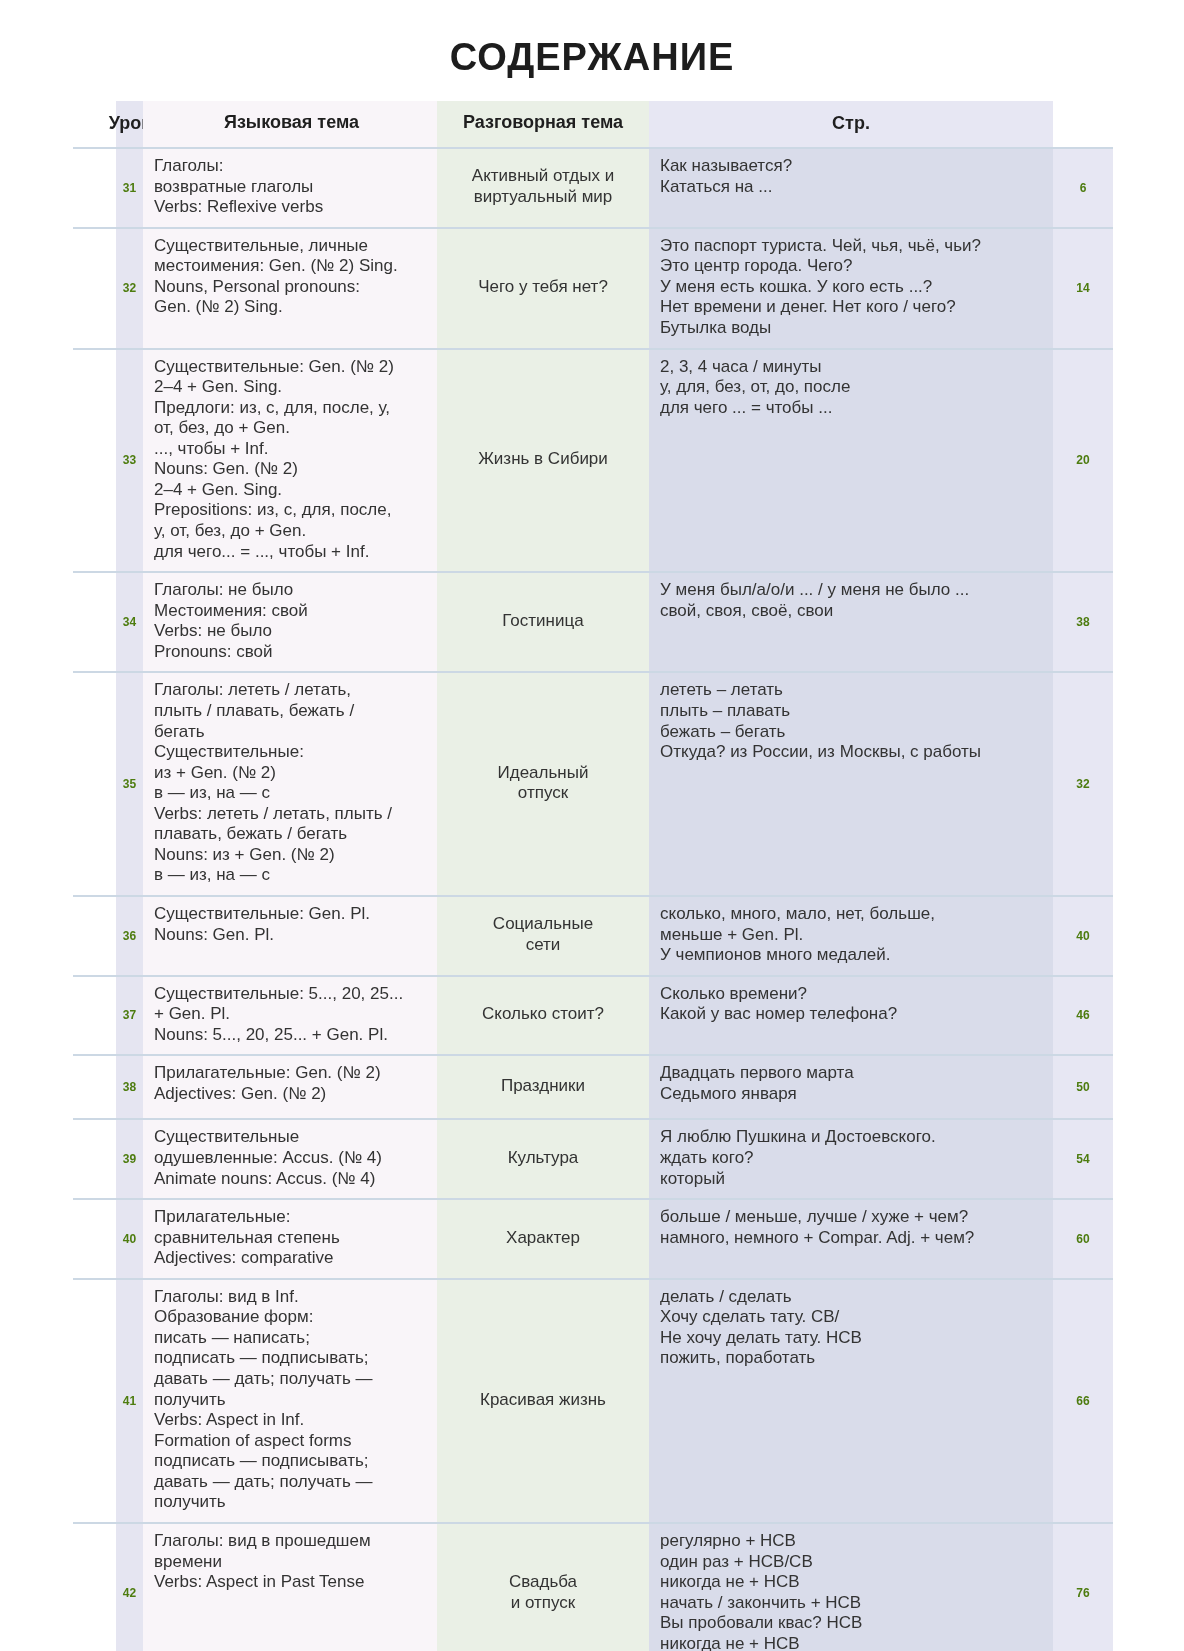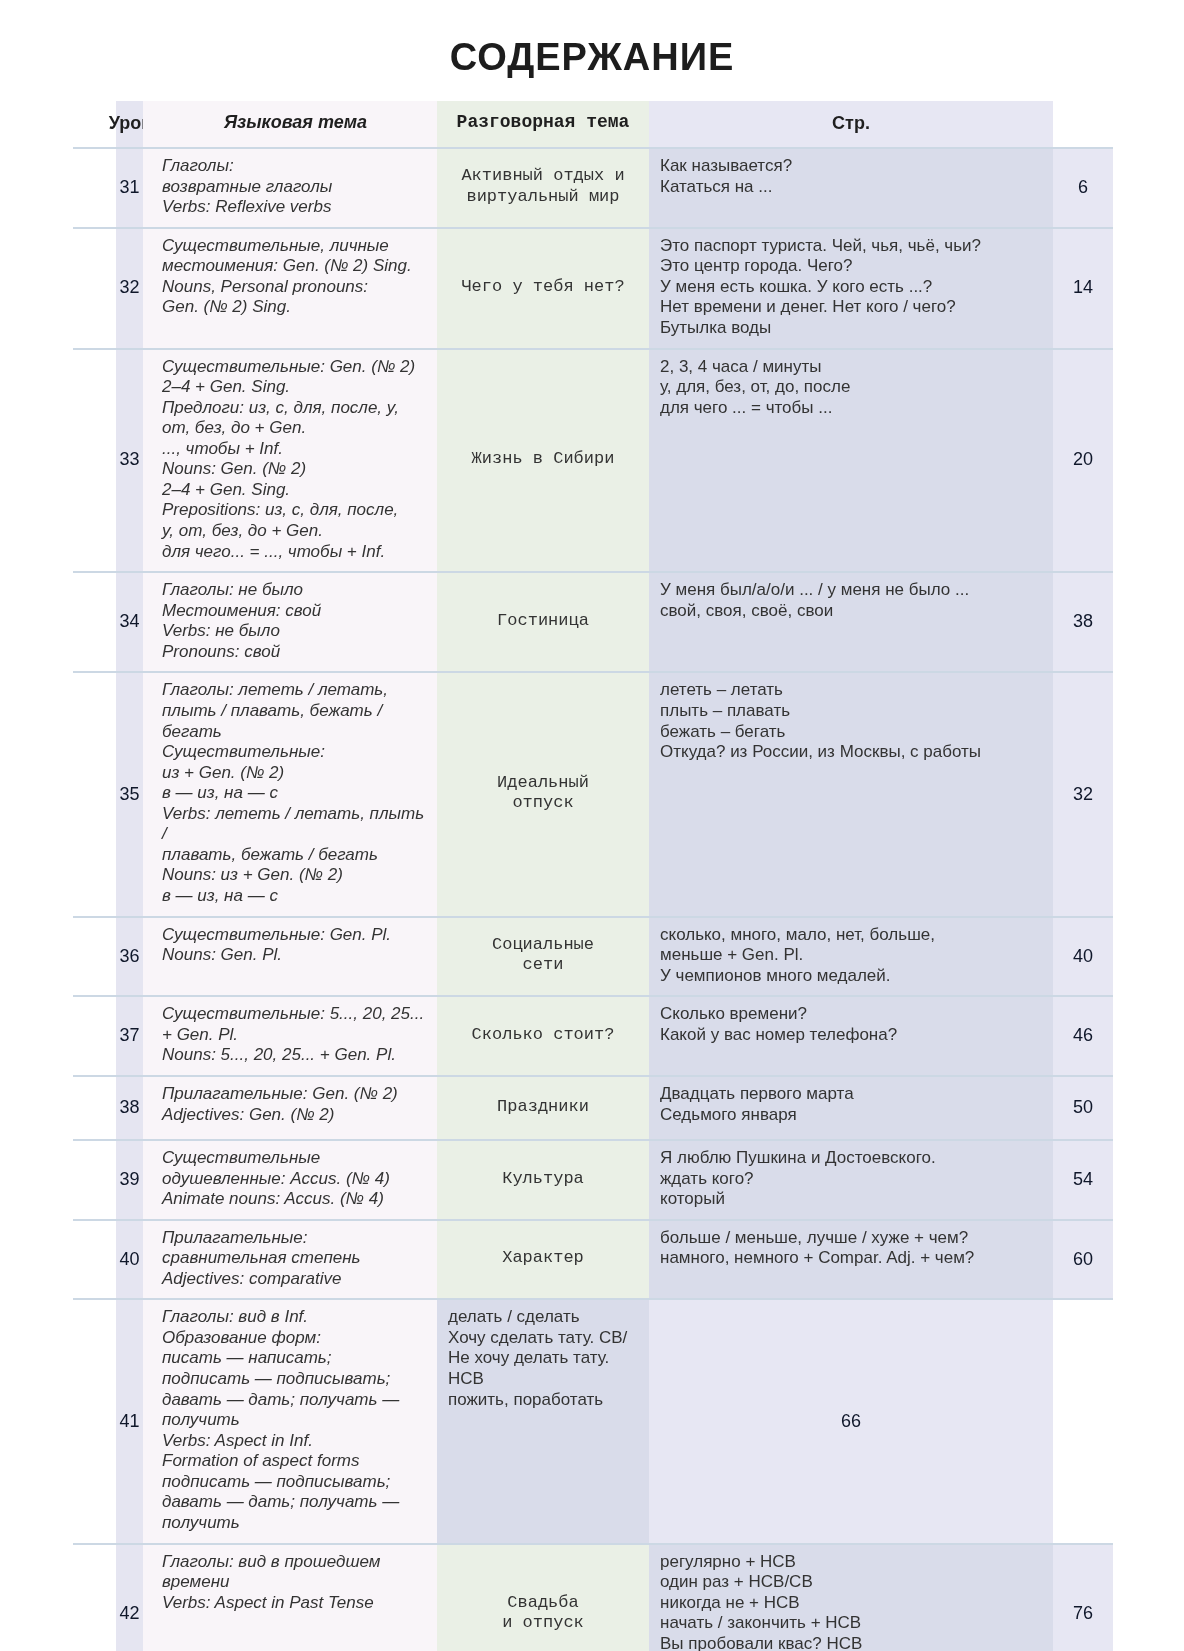--- a/index.html
+++ b/index.html
@@ -39,37 +39,35 @@
   
   .c-lesson { background: #e5e5f1; margin-left: 43px; }
   .c-lang   { background: #f9f5f9; }
   .c-conv   { background: #eaf0e6; }
   .c-constr { background: #d9dcea; }
   .c-page   { background: #e7e7f3; }
   
   .c-lesson, .c-page {
     align-items: center;
     justify-content: center;
-    font-weight: normal;
-    font-size: 18px;
-    color: #0f172a;
+    font-weight: bold;
+    font-size: 12px;
+    color: #4d7c0f;
     padding: 6px 4px;
   }
   .c-lang {
     align-items: flex-start;
     text-align: left;
-    padding: 7px 8px 9px 19px;
-    font-style: italic;
+    padding: 7px 8px 9px 11px;
   }
   .c-conv {
     align-items: center;
     justify-content: center;
     text-align: center;
     padding: 7px 6px 9px 6px;
-    font-family: Liberation Mono, monospace;
   }
   .c-constr {
     align-items: flex-start;
     text-align: left;
     padding: 7px 8px 9px 11px;
   }
   
   .header-row .cell {
     font-weight: bold;
     color: #1f1f1f;
@@ -239,20 +237,21 @@
 Образование форм:
 писать — написать;
 подписать — подписывать;
 давать — дать; получать —
 получить
 Verbs: Aspect in Inf.
 Formation of aspect forms
 подписать — подписывать;
 давать — дать; получать —
 получить</div>
+    <div class="cell c-conv">Красивая жизнь</div>
     <div class="cell c-constr">делать / сделать
 Хочу сделать тату. СВ/
 Не хочу делать тату. НСВ
 пожить, поработать</div>
     <div class="cell c-page">66</div>
   </div>
 
   <div class="toc-row">
     <div class="cell c-lesson">42</div>
     <div class="cell c-lang">Глаголы: вид в прошедшем

